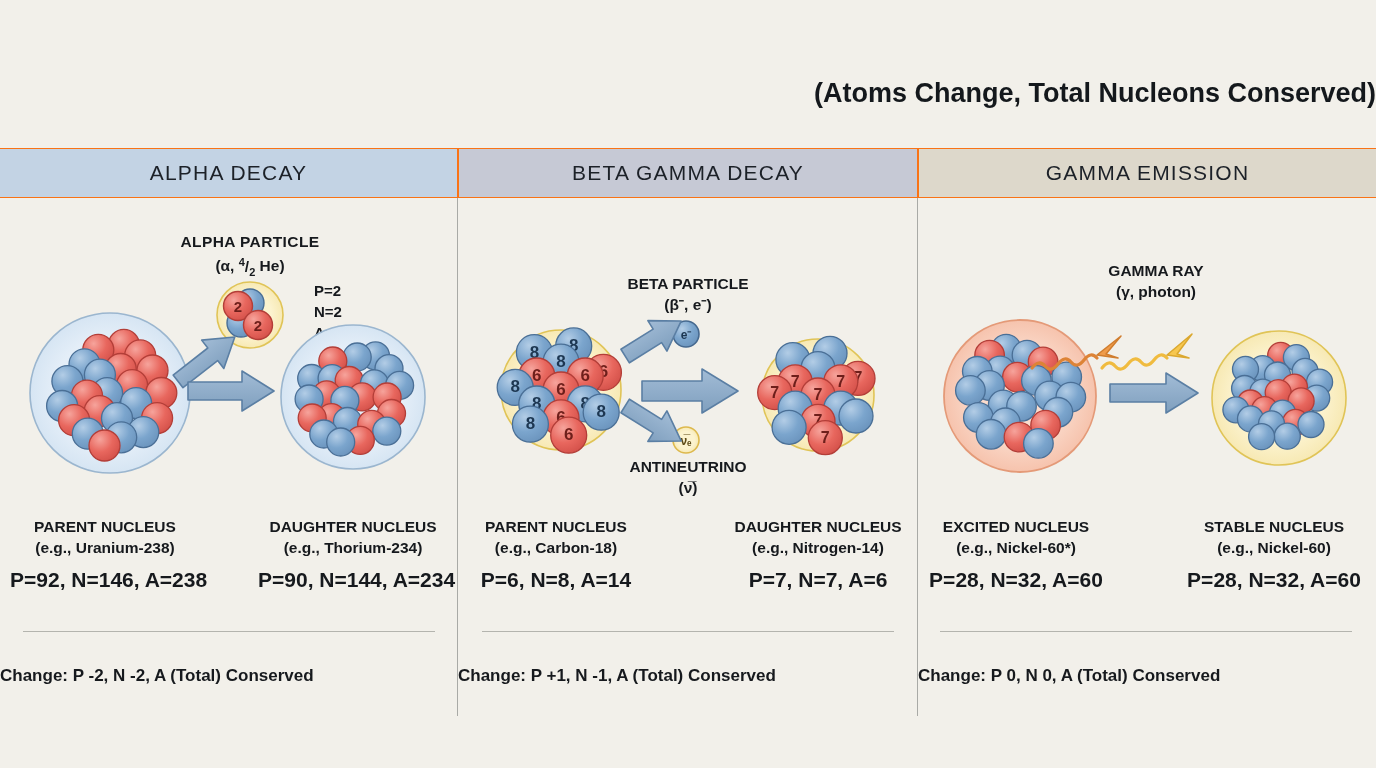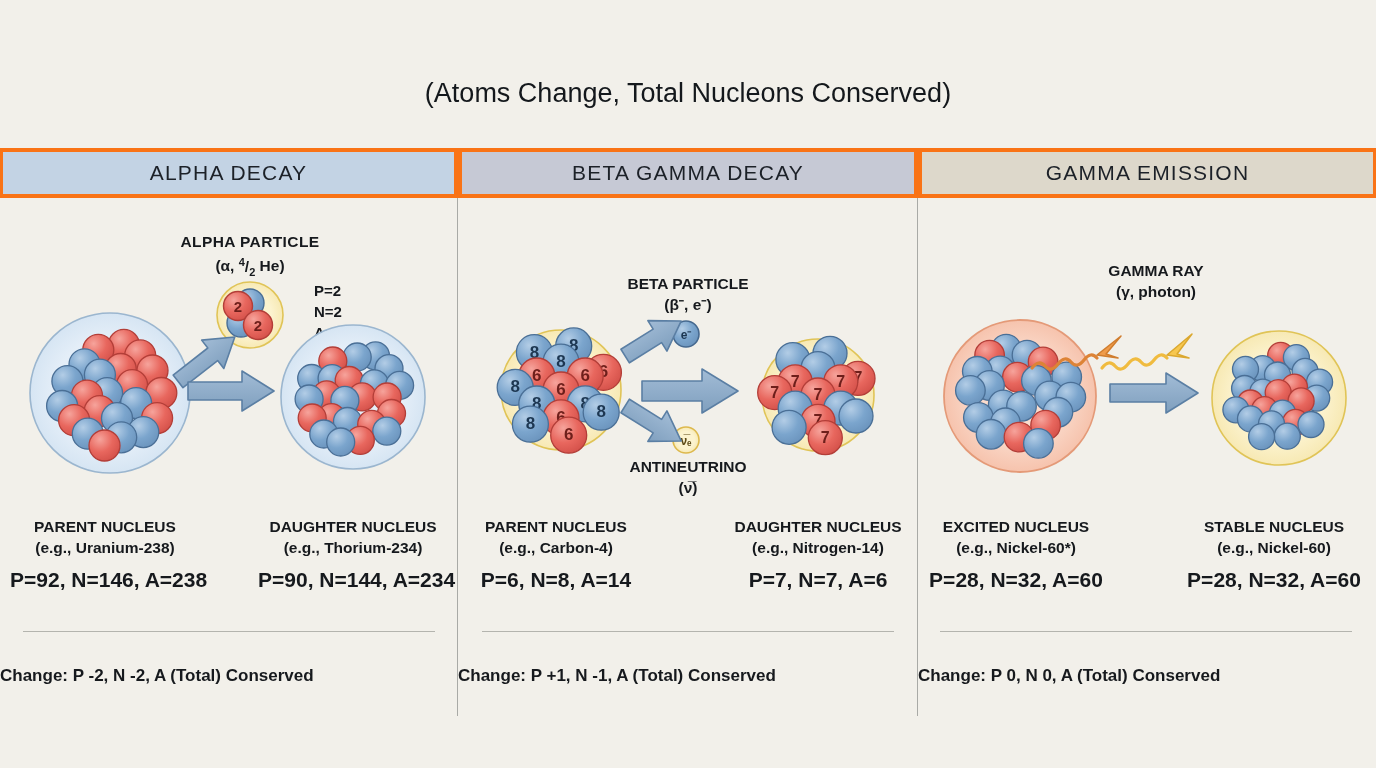--- a/index.html
+++ b/index.html
@@ -12,31 +12,31 @@
   }
   #stage{position:absolute;inset:0;}
 
   
   .title{
     position:absolute;left:0;top:26px;width:1376px;text-align:center;
     font-size:35px;letter-spacing:.5px;font-weight:400;color:#14181c;
     white-space:nowrap;
   }
   .subtitle{
-    position:absolute;left:0;top:78px;width:1376px;text-align:center;
-    font-size:27px;font-weight:400;color:#14181c;white-space:nowrap;
+    position:absolute;left:0;top:78px;width:1376px;text-align:right;
+    font-size:27px;font-weight:700;color:#14181c;white-space:nowrap;
   }
 
   
   .hdr-band{position:absolute;left:0;top:148px;width:1376px;height:50px;}
   .hdr{
     position:absolute;top:0;height:50px;
     display:flex;align-items:center;justify-content:center;
     font-size:21px;letter-spacing:1.2px;color:#1c2128;
-    border:4px solid #f97316;box-sizing:border-box;
+    border:1px solid #f97316;box-sizing:border-box;
   }
   .hdr.a{left:-1px;width:459px;background:#c3d3e4;}
   .hdr.b{left:458px;width:460px;background:#c6c9d5;}
   .hdr.c{left:918px;width:459px;background:#ddd8cb;}
 
   
   .vdiv{position:absolute;top:198px;width:1px;height:518px;background:#a9aaa6;}
   .vdiv.one{left:457px;}
   .vdiv.two{left:917px;}
 
@@ -318,21 +318,21 @@
           <circle cx="63.0" cy="89.3" r="17" fill="url(#gp)" stroke="#b33e38" stroke-width="1.3"></circle>
           <text x="63.0" y="94.3" text-anchor="middle" font-size="16" font-family="'Liberation Sans',sans-serif" fill="#6e1f1b">7</text>
           <circle cx="34.1" cy="95.3" r="17" fill="url(#gn)" stroke="#4a6f96" stroke-width="1.3"></circle>
           <circle cx="70.3" cy="105.7" r="17" fill="url(#gp)" stroke="#b33e38" stroke-width="1.3"></circle>
           <text x="70.3" y="110.7" text-anchor="middle" font-size="16" font-family="'Liberation Sans',sans-serif" fill="#6e1f1b">7</text>
         </g>
     </svg>
 
     <div class="cap" style="left:0px;top:318px;width:196px;">
       <div>PARENT NUCLEUS</div>
-      <div>(e.g., Carbon-4)</div>
+      <div>(e.g., Carbon-18)</div>
     </div>
     <div class="pna" style="left:0px;top:370px;width:196px;">P=6, N=8, A=14</div>
 
     <div class="cap" style="left:262px;top:318px;width:196px;">
       <div>DAUGHTER NUCLEUS</div>
       <div>(e.g., Nitrogen-14)</div>
     </div>
     <div class="pna" style="left:262px;top:370px;width:196px;">P=7, N=7, A=6</div>
 
     <div class="rule" style="left:24px;top:433px;width:412px;"></div>

